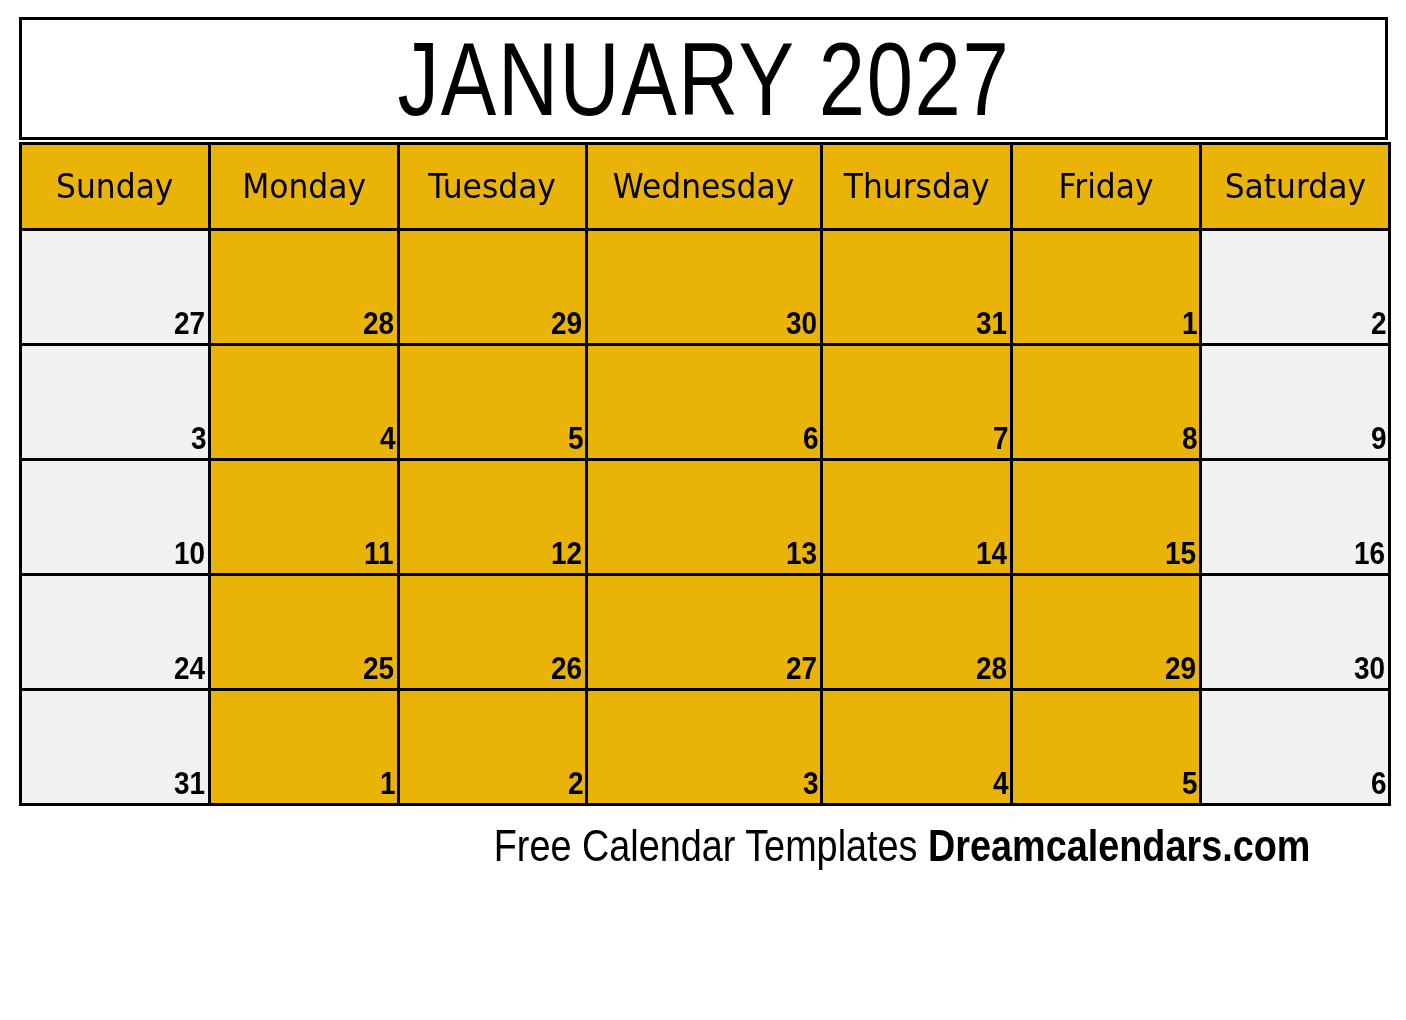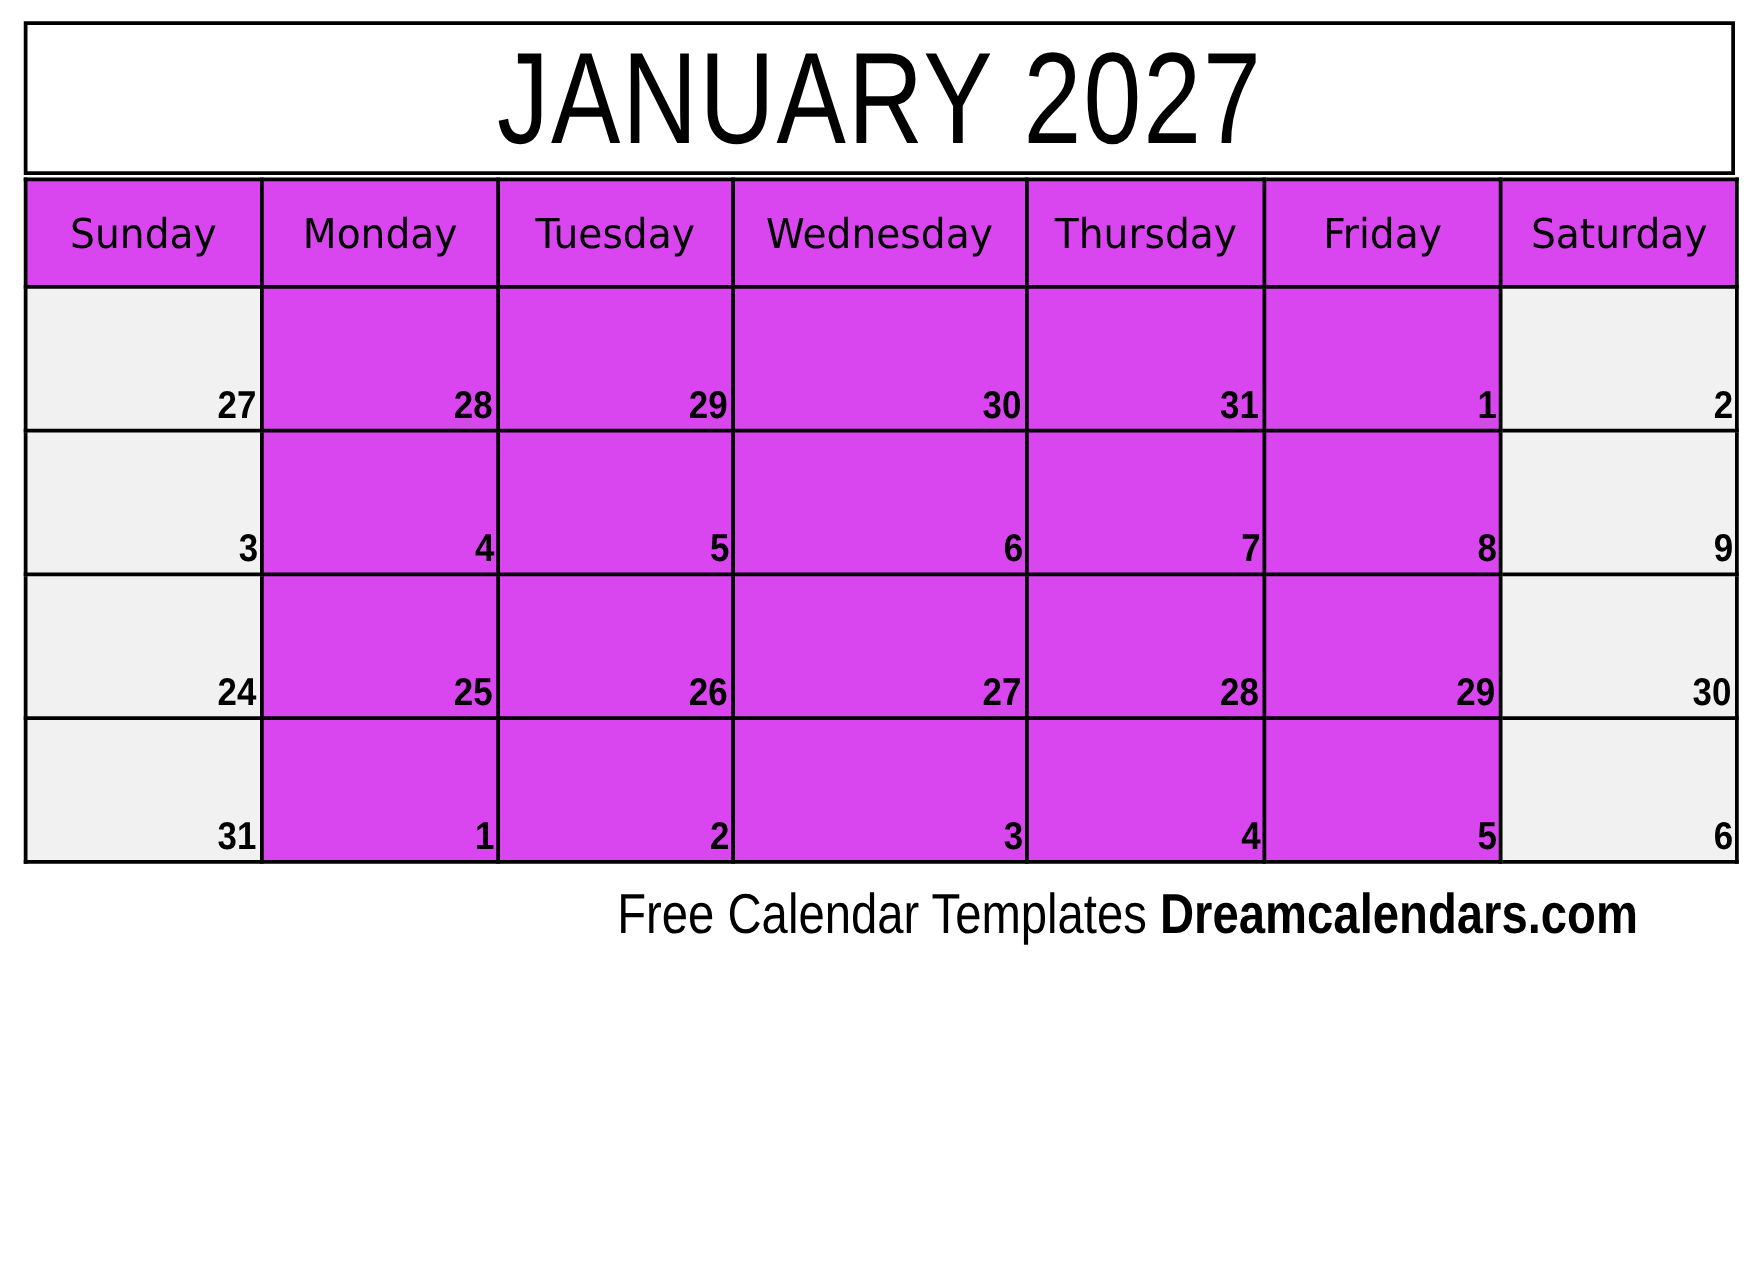--- a/index.html
+++ b/index.html
@@ -34,21 +34,21 @@
   }
   
   table.calendar {
     border-collapse: collapse;
     table-layout: fixed;
     width: 1369px;
   }
   table.calendar th,
   table.calendar td {
     border: 3px solid #000;
-    background: #d946ef;
+    background: #eab308;
   }
   table.calendar th {
     height: 86px;
     font-size: 33px;
     font-weight: 400;
     text-align: center;
     vertical-align: middle;
   }
   table.calendar td {
     height: 115px;
@@ -129,20 +129,29 @@
     <tr>
       <td class="weekend"><span class="day-num">3</span></td>
       <td><span class="day-num">4</span></td>
       <td><span class="day-num">5</span></td>
       <td><span class="day-num">6</span></td>
       <td><span class="day-num">7</span></td>
       <td><span class="day-num">8</span></td>
       <td class="weekend"><span class="day-num">9</span></td>
     </tr>
     <tr>
+      <td class="weekend"><span class="day-num">10</span></td>
+      <td><span class="day-num">11</span></td>
+      <td><span class="day-num">12</span></td>
+      <td><span class="day-num">13</span></td>
+      <td><span class="day-num">14</span></td>
+      <td><span class="day-num">15</span></td>
+      <td class="weekend"><span class="day-num">16</span></td>
+    </tr>
+    <tr>
       <td class="weekend"><span class="day-num">24</span></td>
       <td><span class="day-num">25</span></td>
       <td><span class="day-num">26</span></td>
       <td><span class="day-num">27</span></td>
       <td><span class="day-num">28</span></td>
       <td><span class="day-num">29</span></td>
       <td class="weekend"><span class="day-num">30</span></td>
     </tr>
     <tr>
       <td class="weekend"><span class="day-num">31</span></td>

